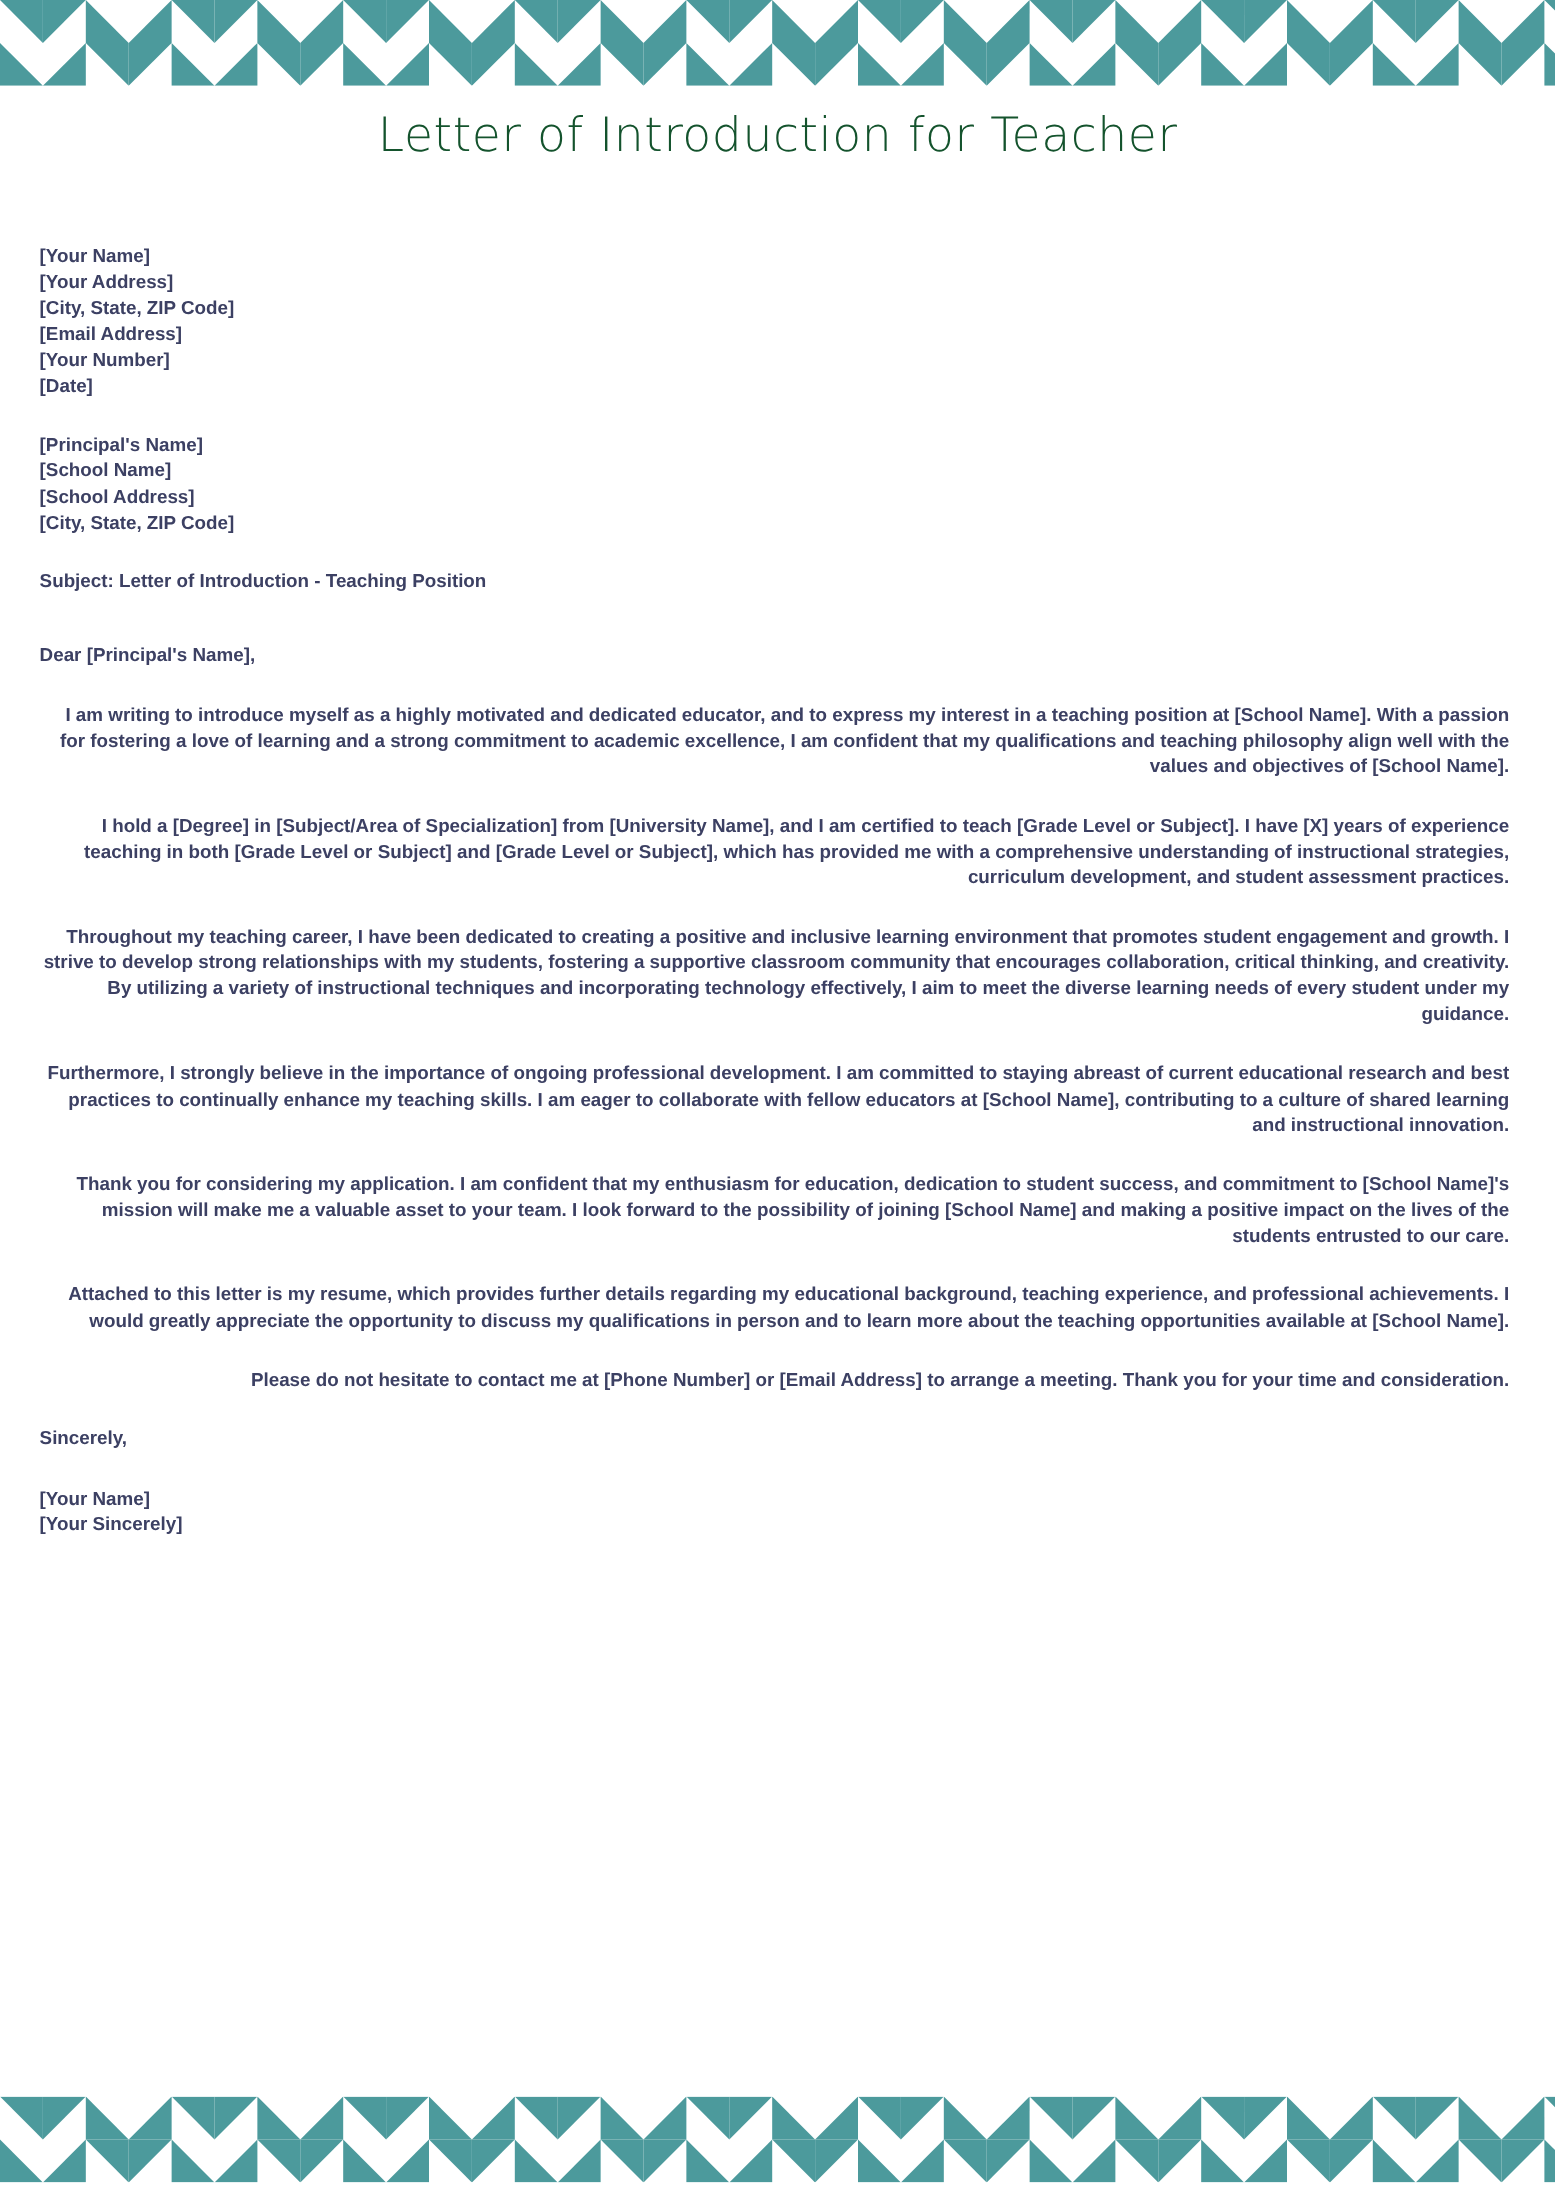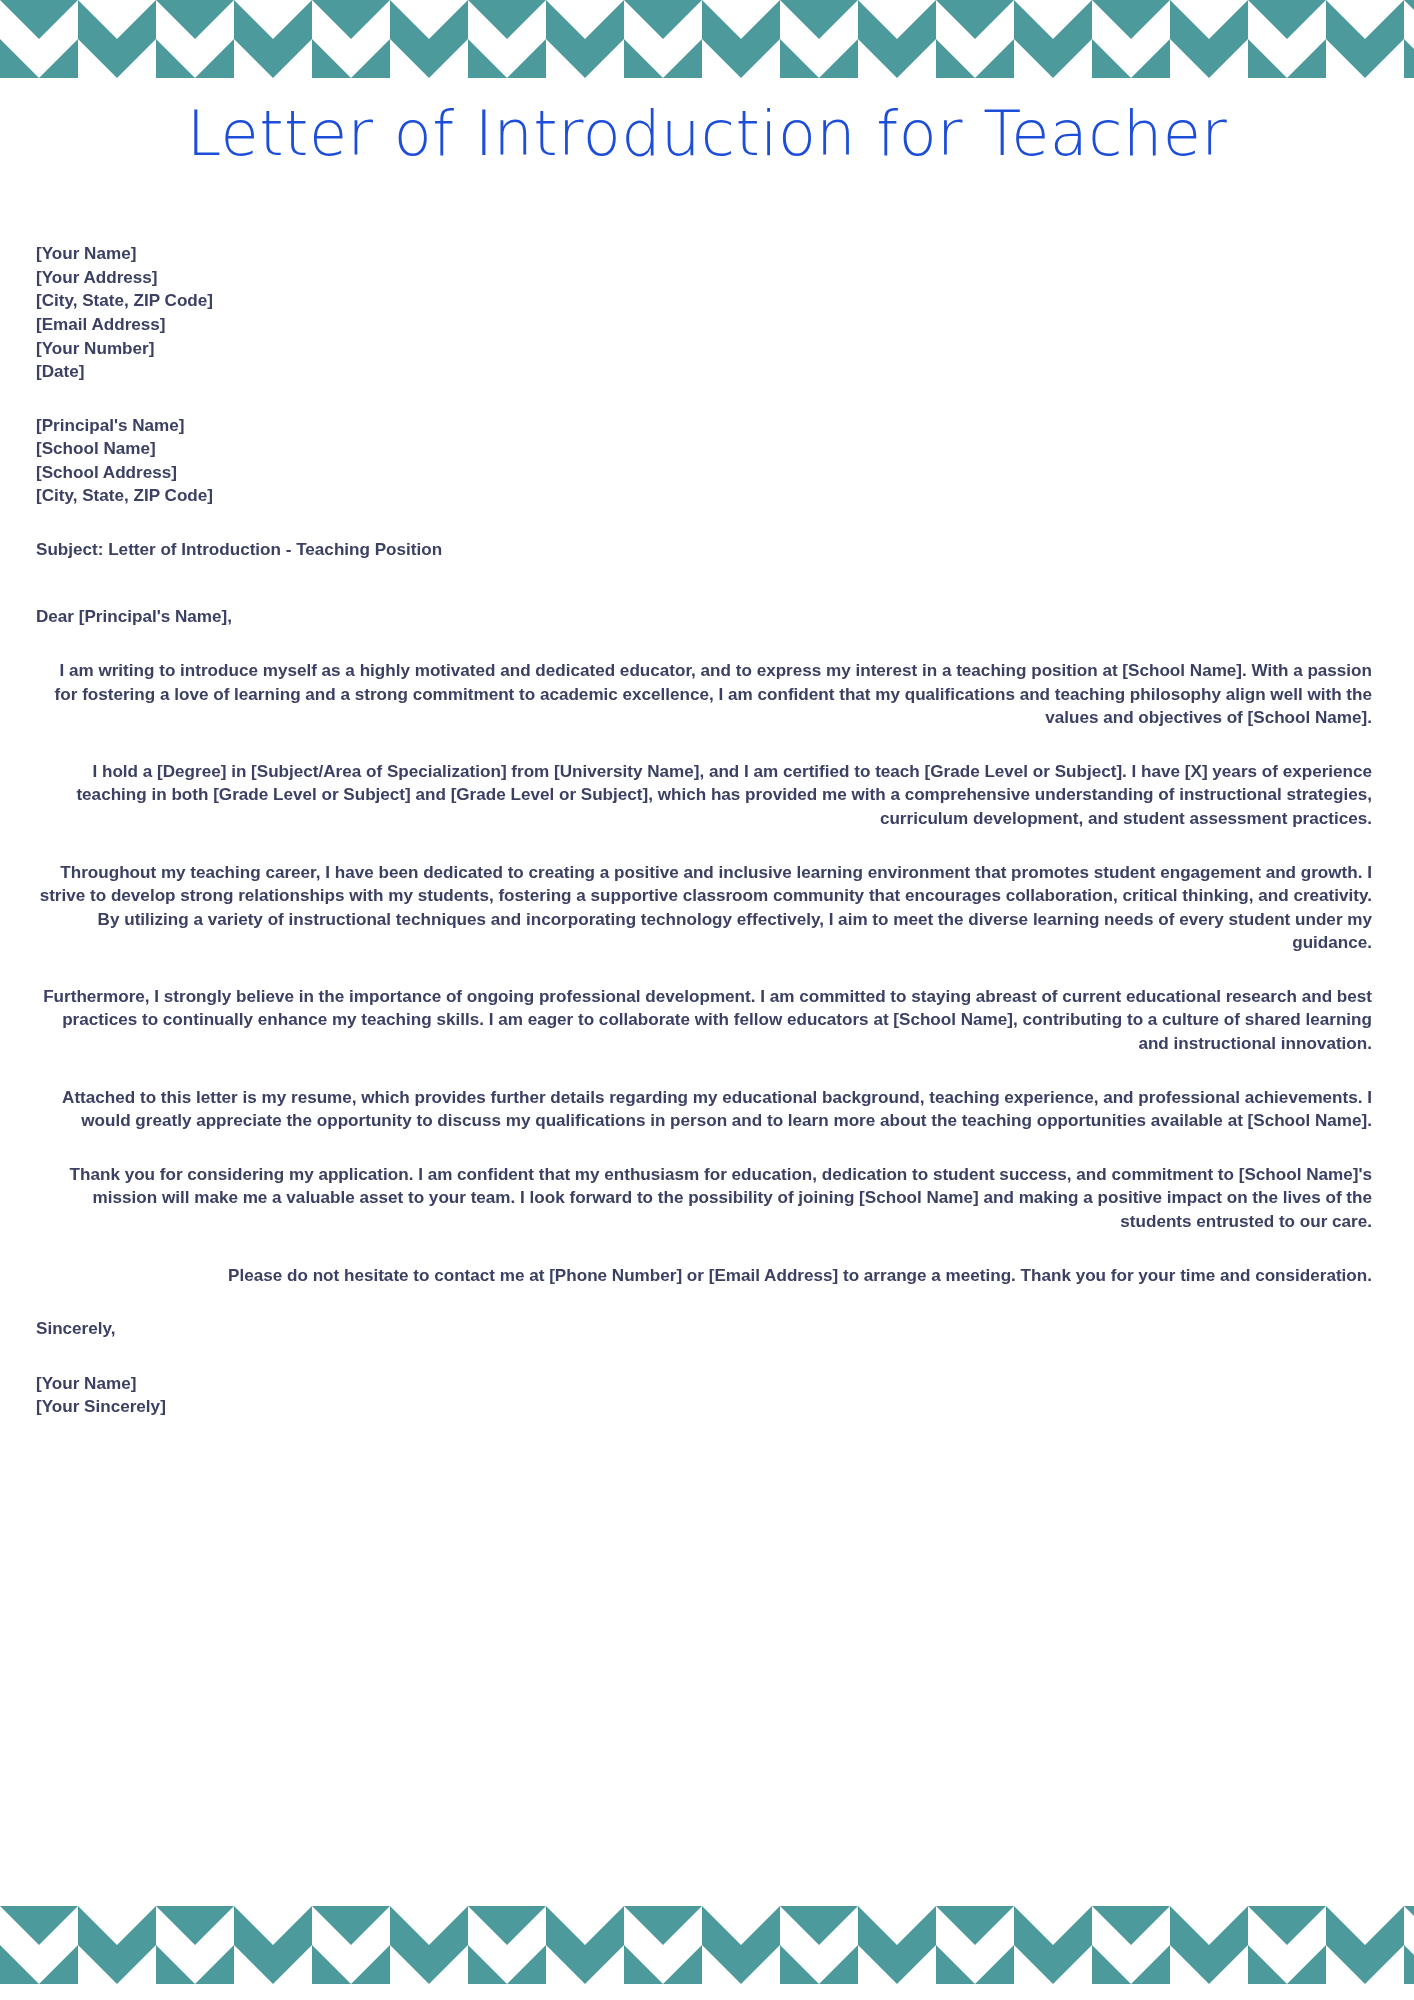--- a/index.html
+++ b/index.html
@@ -48,24 +48,24 @@
 
   
   .title-wrap {
     flex: 0 0 auto;
     padding: 22px 60px 0 60px;
     text-align: center;
   }
   .doc-title {
     font-family: "DejaVu Sans", sans-serif;
     font-weight: 300;
-    font-size: 62px;
+    font-size: 43px;
     line-height: 1.1;
     letter-spacing: 0.5px;
-    color: #1d4ed8;
+    color: #14532d;
     margin: 0;
     white-space: nowrap;
   }
 
   
   .letter {
     flex: 1 1 auto;
     padding: 74px 42px 0 36px;
     color: #3c4063;
     font-size: 17.1px;
@@ -217,22 +217,22 @@
     </div>
 
     <p class="subject-line">Subject: Letter of Introduction - Teaching Position</p>
 
     <p class="salutation">Dear [Principal's Name],</p>
 
     <p class="para">I am writing to introduce myself as a highly motivated and dedicated educator, and to express my interest in a teaching position at [School Name]. With a passion for fostering a love of learning and a strong commitment to academic excellence, I am confident that my qualifications and teaching philosophy align well with the values and objectives of [School Name].</p>
     <p class="para">I hold a [Degree] in [Subject/Area of Specialization] from [University Name], and I am certified to teach [Grade Level or Subject]. I have [X] years of experience teaching in both [Grade Level or Subject] and [Grade Level or Subject], which has provided me with a comprehensive understanding of instructional strategies, curriculum development, and student assessment practices.</p>
     <p class="para">Throughout my teaching career, I have been dedicated to creating a positive and inclusive learning environment that promotes student engagement and growth. I strive to develop strong relationships with my students, fostering a supportive classroom community that encourages collaboration, critical thinking, and creativity. By utilizing a variety of instructional techniques and incorporating technology effectively, I aim to meet the diverse learning needs of every student under my guidance.</p>
     <p class="para">Furthermore, I strongly believe in the importance of ongoing professional development. I am committed to staying abreast of current educational research and best practices to continually enhance my teaching skills. I am eager to collaborate with fellow educators at [School Name], contributing to a culture of shared learning and instructional innovation.</p>
+    <p class="para">Thank you for considering my application. I am confident that my enthusiasm for education, dedication to student success, and commitment to [School Name]'s mission will make me a valuable asset to your team. I look forward to the possibility of joining [School Name] and making a positive impact on the lives of the students entrusted to our care.</p>
     <p class="para">Attached to this letter is my resume, which provides further details regarding my educational background, teaching experience, and professional achievements. I would greatly appreciate the opportunity to discuss my qualifications in person and to learn more about the teaching opportunities available at [School Name].</p>
-    <p class="para">Thank you for considering my application. I am confident that my enthusiasm for education, dedication to student success, and commitment to [School Name]'s mission will make me a valuable asset to your team. I look forward to the possibility of joining [School Name] and making a positive impact on the lives of the students entrusted to our care.</p>
     <p class="para">Please do not hesitate to contact me at [Phone Number] or [Email Address] to arrange a meeting. Thank you for your time and consideration.</p>
 
     <p class="closing">Sincerely,</p>
 
     <div class="sign-block">
       <span class="sign-line">[Your Name]</span>
       <span class="sign-line">[Your Sincerely]</span>
     </div>
 
   </div>

